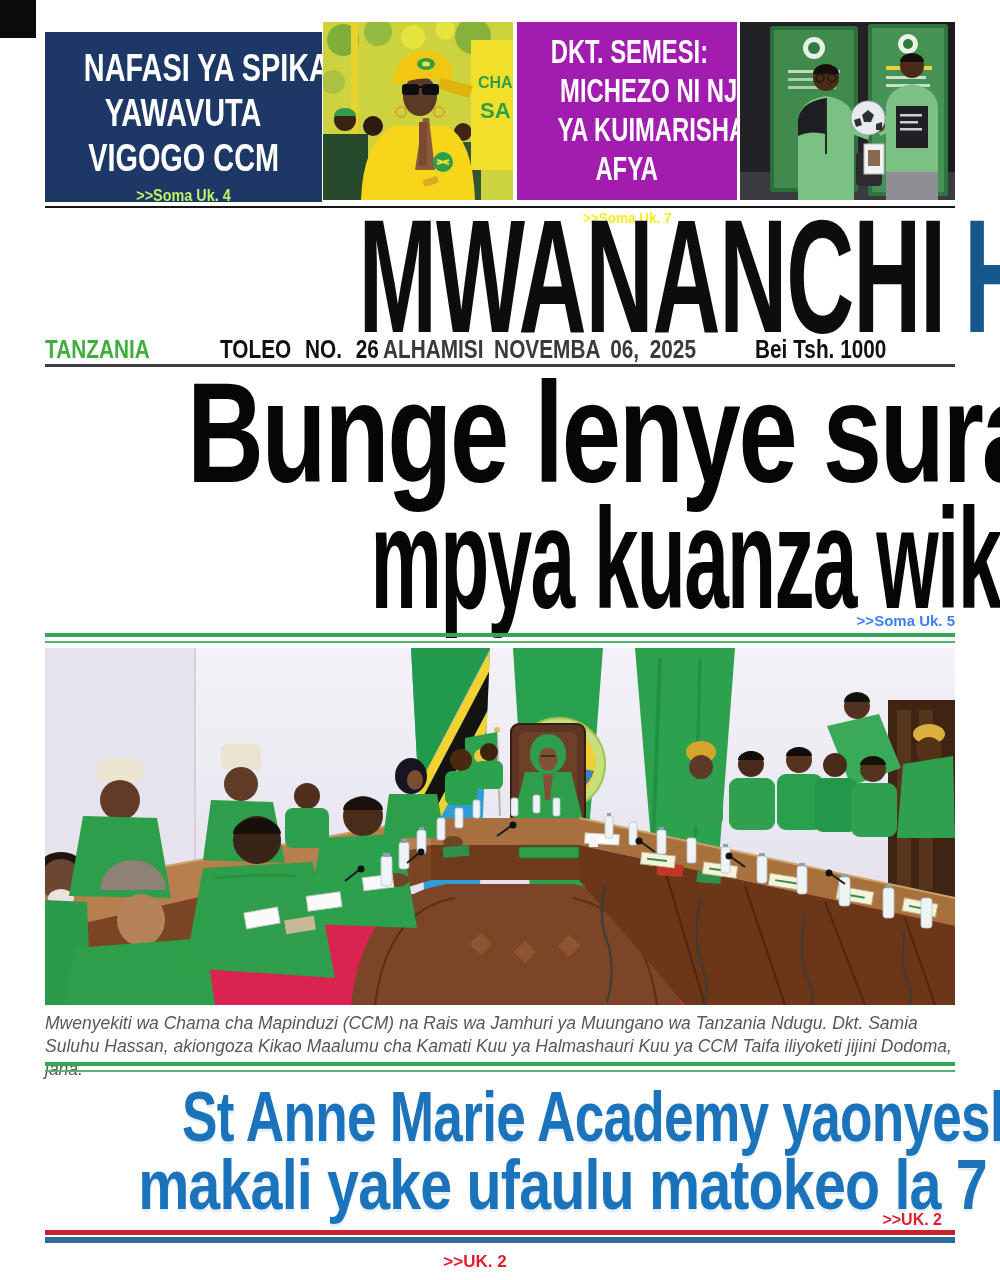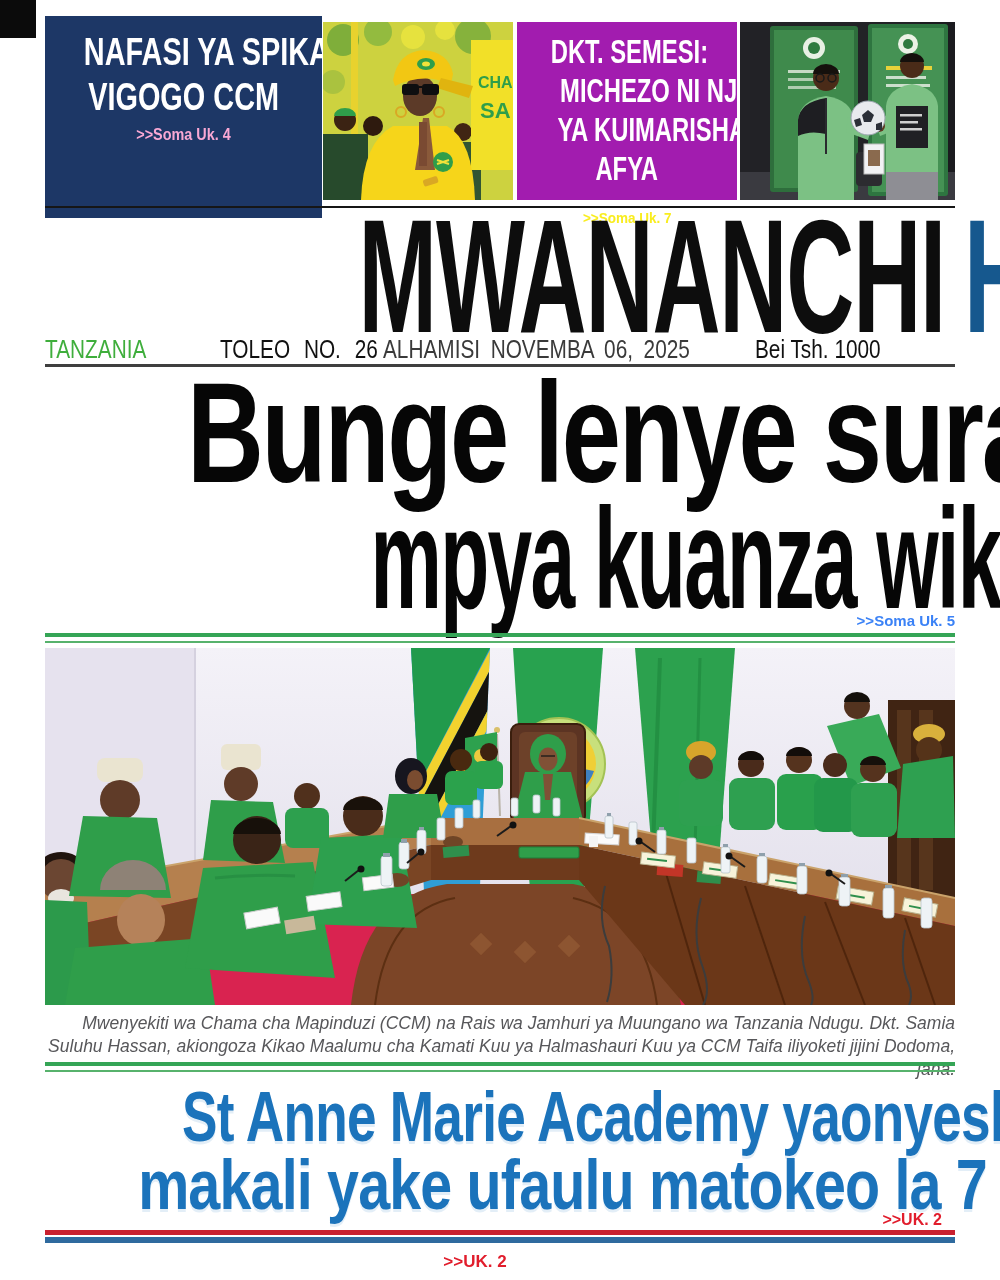--- a/index.html
+++ b/index.html
@@ -7,36 +7,36 @@
         font-family:"Liberation Sans","DejaVu Sans",sans-serif;}
   .abs{position:absolute;}
   .cx{display:inline-block;transform:scaleX(var(--s,1));transform-origin:50% 50%;white-space:nowrap;}
   .cxl{display:inline-block;transform:scaleX(var(--s,1));transform-origin:0 50%;white-space:nowrap;}
 
   
   .corner{left:0;top:0;width:36px;height:38px;background:#0b0b0b;}
 
   
   .teaser{color:#fff;text-align:center;font-weight:bold;}
-  .teaser-left{left:45px;top:16px;width:277px;height:202px;background:#1d3766;padding-top:14px;box-sizing:border-box;}
+  .teaser-left{left:45px;top:32px;width:277px;height:170px;background:#1d3766;padding-top:14px;box-sizing:border-box;}
   .teaser-right{left:517px;top:22px;width:220px;height:178px;background:#a21caf;padding-top:10px;box-sizing:border-box;}
   .t-line{font-size:38px;line-height:45px;letter-spacing:0;}
   .t-line2{font-size:34px;line-height:39px;}
-  .t-ref{font-size:16px;font-weight:bold;color:#f9a8d4;margin-top:6px;}
+  .t-ref{font-size:16px;font-weight:bold;color:#bef264;margin-top:6px;}
   .t-ref2{font-size:15px;font-weight:bold;color:#f9ed1e;margin-top:21px;}
   .tphoto{overflow:hidden;background:#ddd;}
   .tphoto1{left:323px;top:22px;width:190px;height:178px;}
   .tphoto2{left:740px;top:22px;width:215px;height:178px;}
 
   
   .mast-rule-top{left:45px;top:206px;width:910px;height:2px;background:#161616;}
   .mast-title{left:45px;top:196px;width:910px;height:160px;line-height:160px;text-align:center;
               font-weight:bold;font-size:162px;color:#0d0d0d;letter-spacing:-2px;}
   .mast-title .accent{color:#16588e;margin-left:0.20em;}
-  .mast-info{left:45px;top:334px;width:910px;height:28px;font-weight:normal;font-size:26px;color:#111;}
+  .mast-info{left:45px;top:334px;width:910px;height:28px;font-weight:bold;font-size:26px;color:#111;}
   .mast-info .mi{position:absolute;top:0;}
   .mi-region{left:0;color:#3fae3c;}
   .mi-edition{left:175px;word-spacing:10px;}
   .mi-date{left:338px;color:#3a3a3a;word-spacing:6px;}
   .mi-price{left:710px;}
   .mast-rule-bottom{left:45px;top:364px;width:910px;height:3px;background:#3f3f3f;}
 
   
   .lead-line{left:45px;width:910px;height:130px;line-height:130px;text-align:center;
              font-weight:bold;color:#060606;font-size:142px;letter-spacing:-3px;}
@@ -44,41 +44,42 @@
   .lead2{top:494px;}
   .lead-ref{top:612px;right:45px;font-size:15px;font-weight:bold;color:#3b82f6;}
 
   .green-sep{left:45px;width:910px;height:10px;border-top:4px solid #35a556;border-bottom:2px solid #57b26c;box-sizing:border-box;}
   .sep1{top:633px;}
   .sep2{top:1062px;}
 
   .main-photo{left:45px;top:648px;width:910px;height:357px;overflow:hidden;}
 
   .caption{left:45px;top:1012px;width:910px;font-size:17.5px;font-style:italic;color:#57575a;line-height:1.32;
-           font-family:"Liberation Sans","DejaVu Sans",sans-serif;text-align:right;}
+           font-family:"Liberation Sans","DejaVu Sans",sans-serif;}
 
   
   .blue-line{left:45px;width:910px;height:78px;line-height:78px;text-align:center;font-weight:bold;
              font-size:70px;color:#1b73bb;letter-spacing:-1px;text-shadow:0 3px 0 rgba(27,115,187,0.12);}
   .blue1{top:1078px;}
   .blue2{top:1146px;text-align:right;}
   .blue-ref{top:1211px;right:58px;font-size:16px;font-weight:bold;color:#e11d2c;}
   .rule-red{left:45px;top:1230px;width:910px;height:5px;background:#c9202e;}
   .rule-blue{left:45px;top:1237px;width:910px;height:6px;background:#2f6a9e;}
   .footer-ref{left:0;top:1252px;width:950px;text-align:center;font-size:17px;font-weight:bold;color:#e11d2c;}
 </style>
 </head>
 <body>
 
 <div id="page">
 
   <div class="abs corner"></div>
 
   <div class="abs teaser teaser-left">
     <div class="t-line"><span class="cx" style="--s:.76">NAFASI YA SPIKA</span></div>
+    <div class="t-line"><span class="cx" style="--s:.76">YAWAVUTA</span></div>
     <div class="t-line"><span class="cx" style="--s:.76">VIGOGO CCM</span></div>
     <div class="t-ref"><span class="cx" style="--s:.9">&gt;&gt;Soma Uk. 4</span></div>
   </div>
 
   <div class="abs tphoto tphoto1">
     <svg width="190" height="178" viewBox="0 0 190 178">
       <rect width="190" height="178" fill="#cdd23f"></rect>
       <circle cx="20" cy="18" r="16" fill="#7fae3a"></circle>
         <circle cx="55" cy="10" r="14" fill="#93bb3f"></circle>
       <circle cx="150" cy="14" r="18" fill="#86b23c"></circle>

